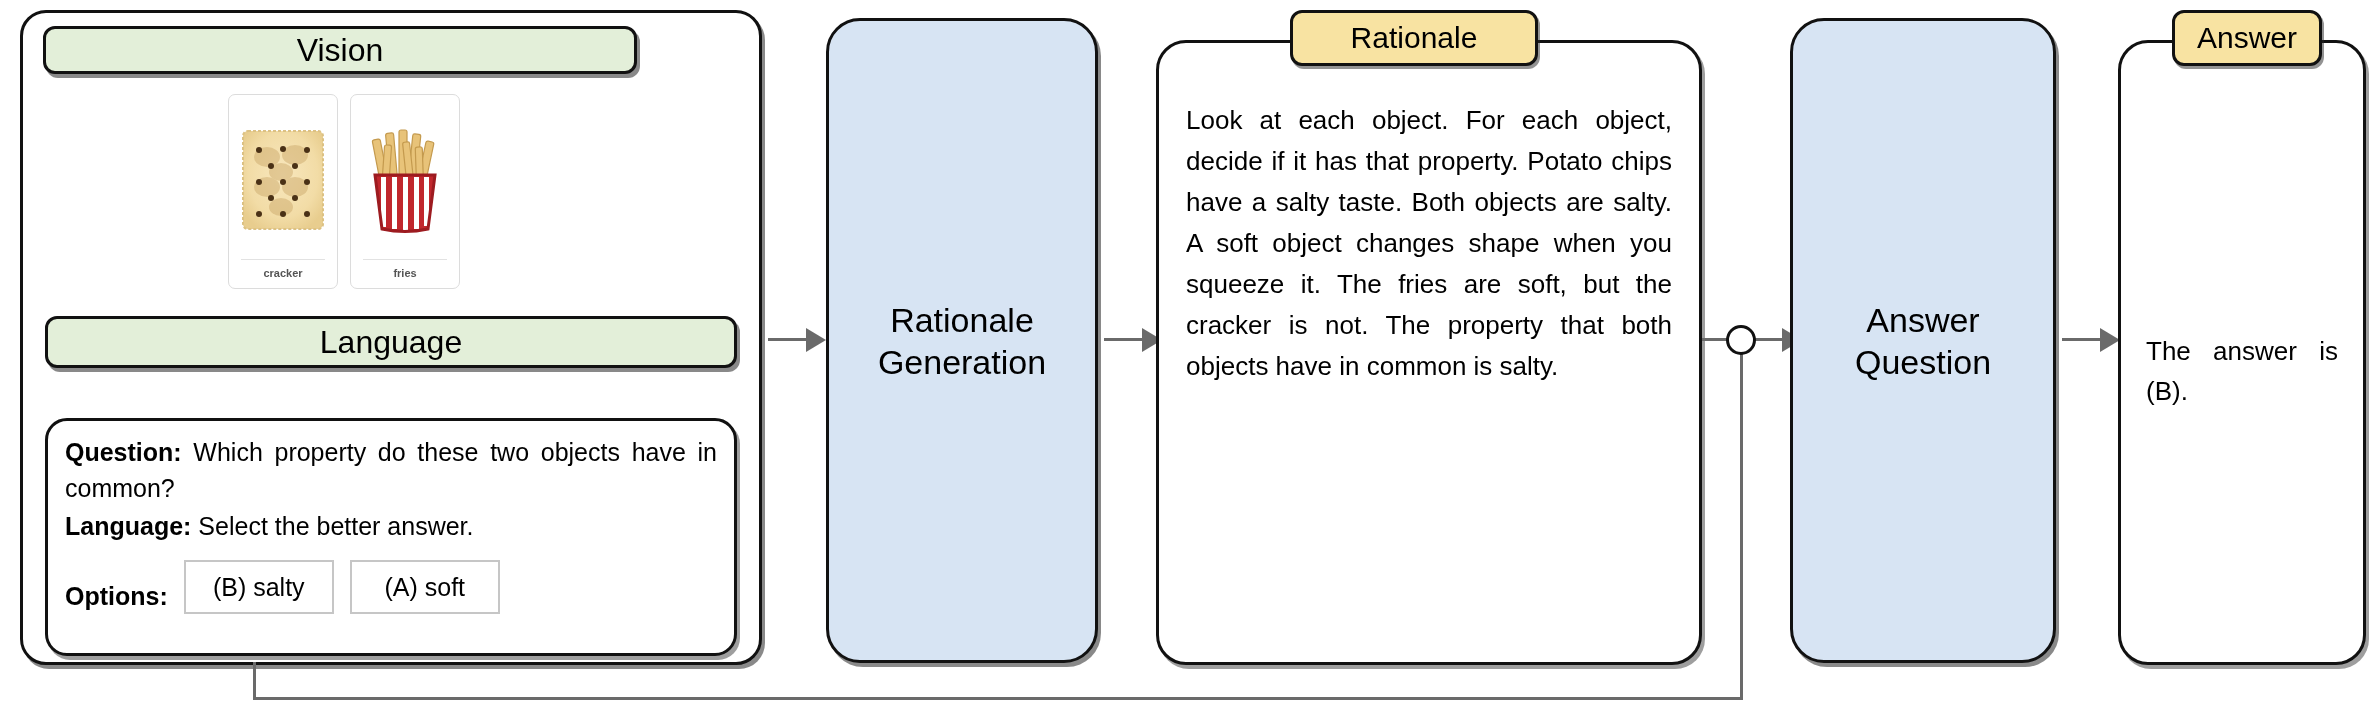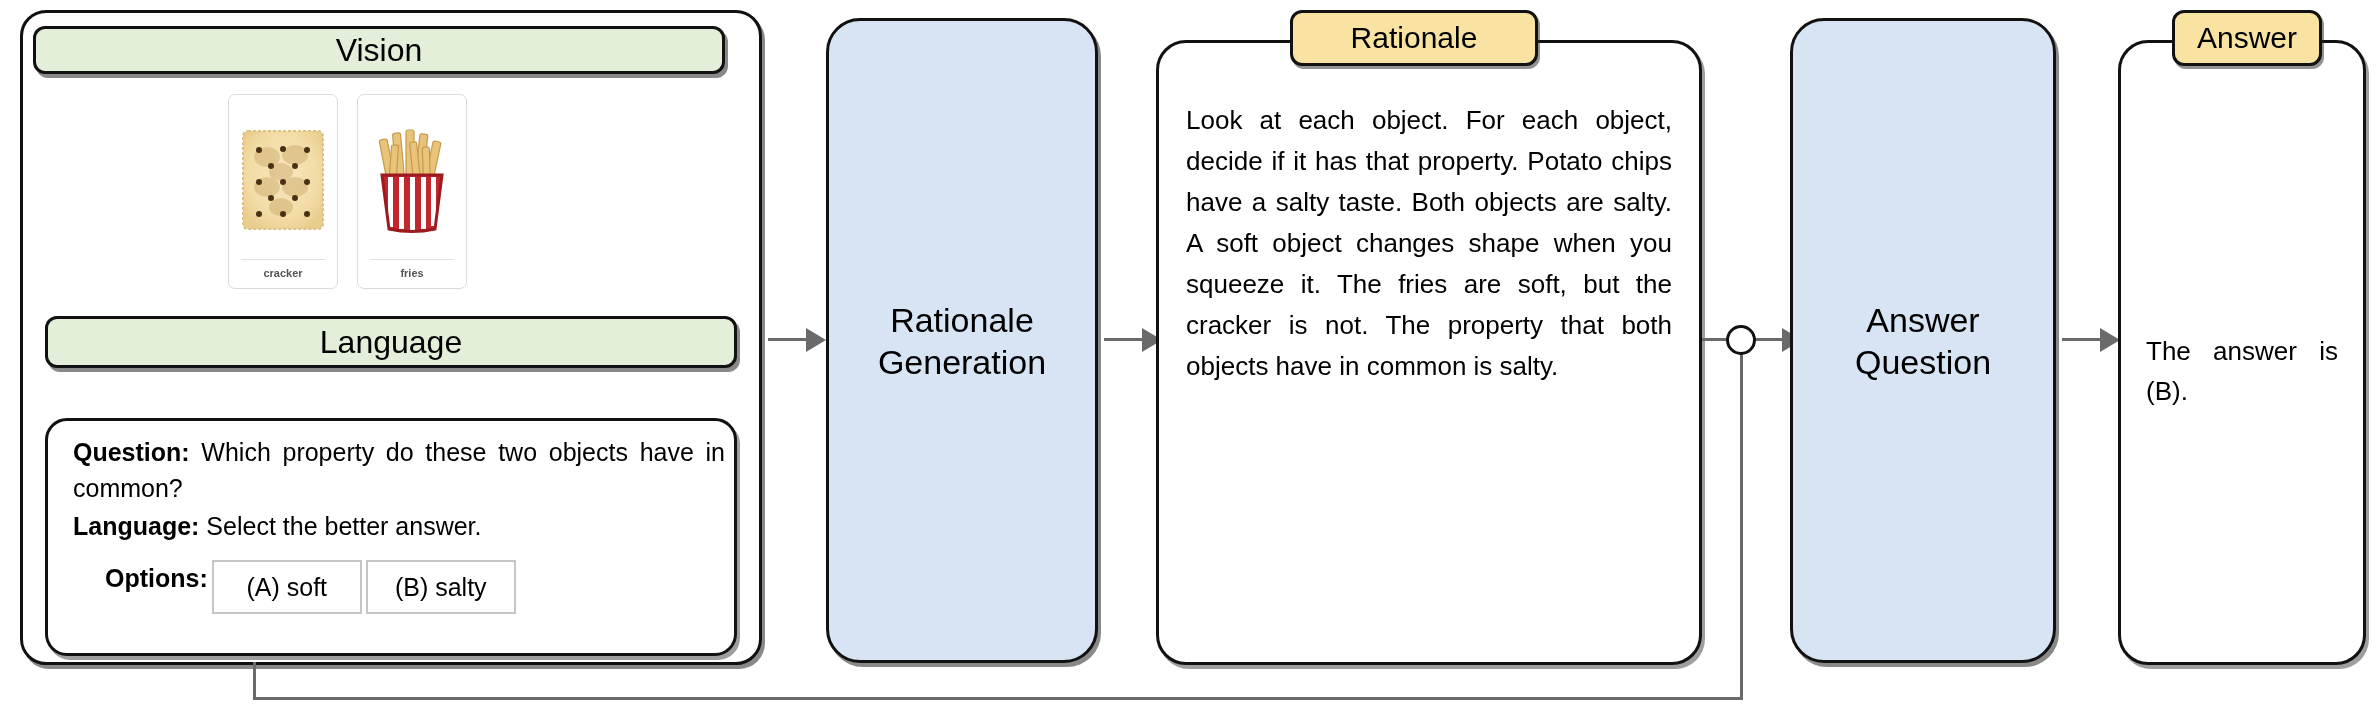--- a/index.html
+++ b/index.html
@@ -25,35 +25,35 @@
        box-shadow:2px 3px 0 0 rgba(40,40,40,.5);}
 
   
   .greenhdr{position:absolute;box-sizing:border-box;background:#e3efd9;
             border:3px solid #111;border-radius:12px;
             display:flex;align-items:center;justify-content:center;
             font-size:32px;color:#000;
             box-shadow:3px 4px 0 0 rgba(40,40,40,.55);}
 
   
-  .cards{position:absolute;display:flex;gap:19px;}
+  .cards{position:absolute;display:flex;gap:12px;}
   .card{box-sizing:border-box;width:110px;height:195px;background:#fff;
         border:1px solid #dcdcdc;border-radius:7px;
         display:flex;flex-direction:column;align-items:center;
         padding:8px 4px 0 4px;}
   .card .art{flex:1;display:flex;align-items:center;justify-content:center;width:100%;}
   .card .rule{width:84%;height:1px;background:#e2e2e2;margin:2px 0 0 0;}
   .card .cap{font-size:11px;font-weight:bold;color:#555;padding:7px 0 9px 0;}
 
   
   .qbody{position:absolute;box-sizing:border-box;padding:16px 20px 10px 20px;
          font-size:25px;line-height:36px;color:#000;}
   .qline{text-align:justify;text-justify:inter-word;}
   .qline b{font-weight:bold;}
-  .optrow{display:flex;align-items:flex-start;gap:4px;margin-top:16px;margin-left:32px;}
+  .optrow{display:flex;align-items:flex-end;gap:16px;margin-top:16px;}
   .optrow .olabel{font-weight:bold;font-size:25px;}
   .opt{box-sizing:border-box;border:2px solid #c6c6c6;background:#fff;
        padding:7px 20px;font-size:25px;color:#000;min-width:150px;text-align:center;}
 
   
   .rtext{position:absolute;box-sizing:border-box;font-size:26px;line-height:41px;
          color:#000;text-align:justify;text-justify:inter-word;}
   .atext{position:absolute;box-sizing:border-box;font-size:26px;line-height:40px;
          color:#000;text-align:justify;text-justify:inter-word;margin-top:31px;}
 
@@ -66,21 +66,21 @@
             border:3px solid #111;border-radius:50%;background:#fff;z-index:5;}
 </style>
 </head>
 <body>
 
 <div id="canvas">
 
   <div class="panel" style="left:20px;top:10px;width:742px;height:655px;">
   </div>
 
-  <div class="greenhdr" style="left:33px;top:26px;width:692px;height:48px;justify-content:center;">
+  <div class="greenhdr" style="left:43px;top:26px;width:594px;height:48px;justify-content:center;">
     <span>Vision</span>
   </div>
 
   <div class="cards" style="left:228px;top:94px;">
     <div class="card">
       <div class="art">
         <svg width="92" height="110" viewBox="0 0 92 110">
           <defs>
             <radialGradient id="ckb" cx="50%" cy="45%" r="62%">
               <stop offset="0%" stop-color="#f8e7bd"></stop>
@@ -145,31 +145,31 @@
       <div class="rule"></div>
       <div class="cap">fries</div>
     </div>
   </div>
 
   <div class="greenhdr" style="left:45px;top:316px;width:692px;height:52px;">
     <span>Language</span>
   </div>
 
   <div class="whitebox" style="left:45px;top:418px;width:692px;height:238px;border-radius:22px;"></div>
-  <div class="qbody" style="left:53px;top:418px;width:692px;height:238px;">
+  <div class="qbody" style="left:45px;top:418px;width:692px;height:238px;">
     <div class="qline">
       <b>Question:</b><span> Which property do these two objects have in common?</span>
     </div>
     <div style="margin-top:2px;">
       <b>Language:</b><span> Select the better answer.</span>
     </div>
     <div class="optrow">
       <span class="olabel">Options:</span>
+      <span class="opt">(B) salty</span>
       <span class="opt">(A) soft</span>
-      <span class="opt">(B) salty</span>
     </div>
   </div>
 
   <div class="hline" style="left:768px;top:338px;width:44px;"></div>
   <div class="ahead" style="left:806px;top:328px;"></div>
 
   <div class="bluebox" style="left:826px;top:18px;width:272px;height:645px;">
     <div>
       <div class="lbl">Rationale</div>
       <div class="lbl">Generation</div>

